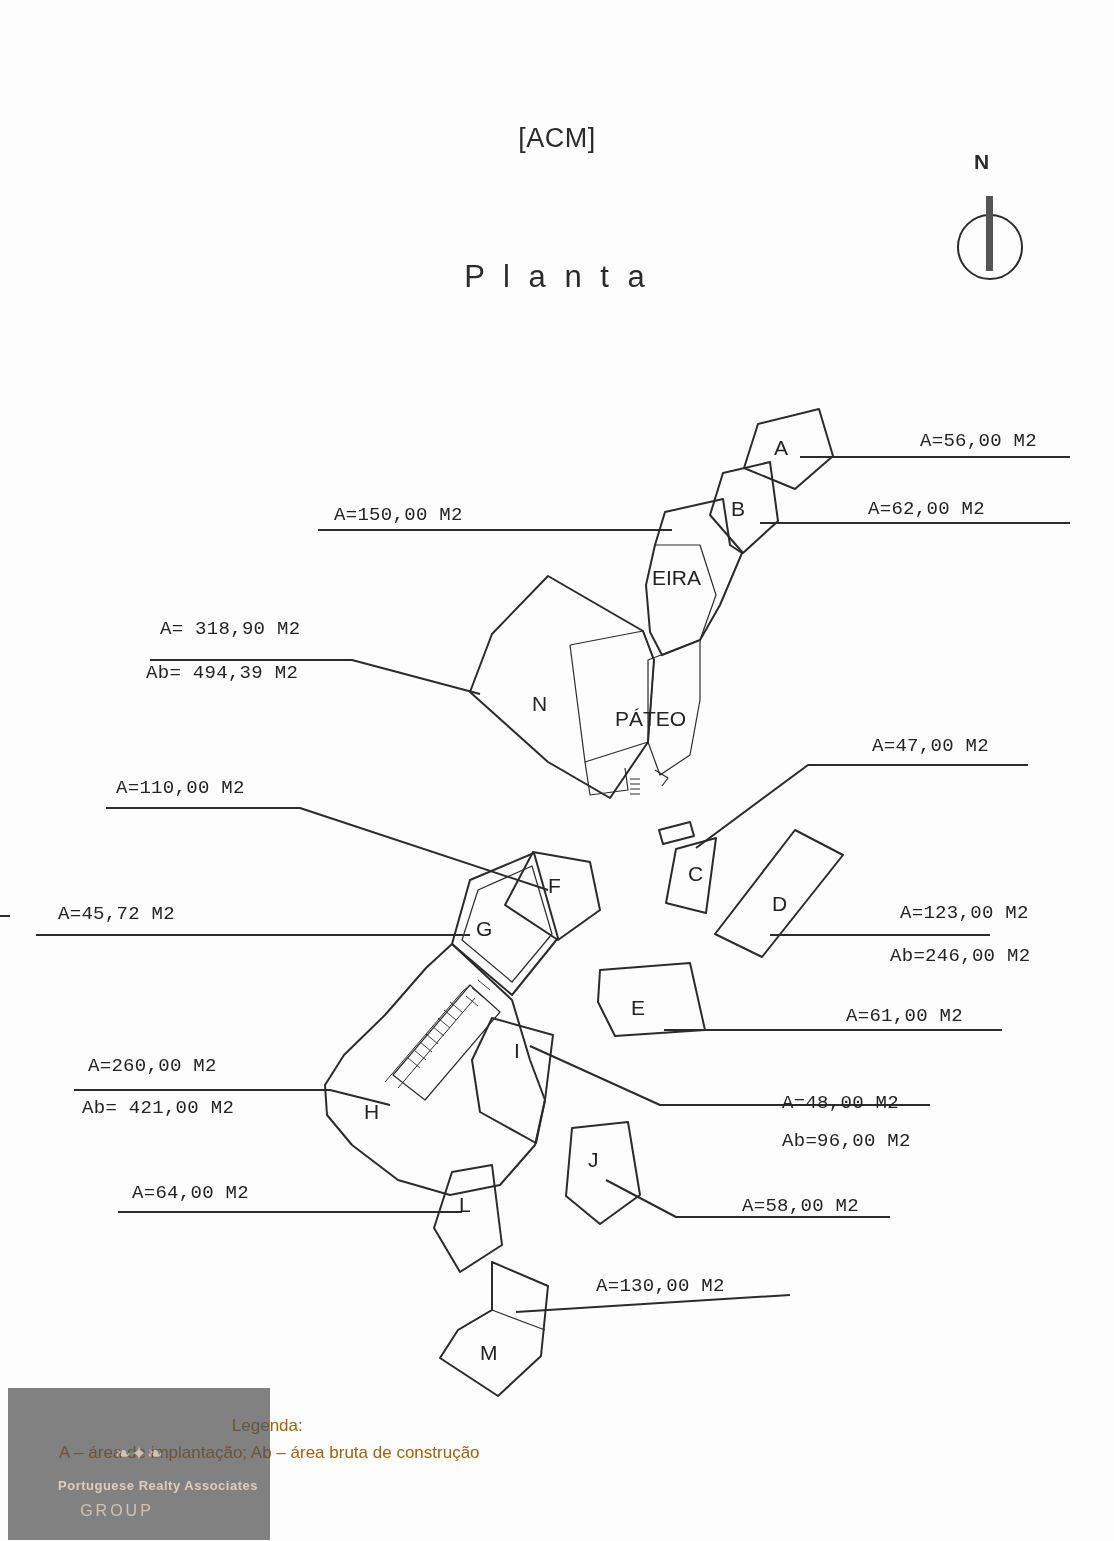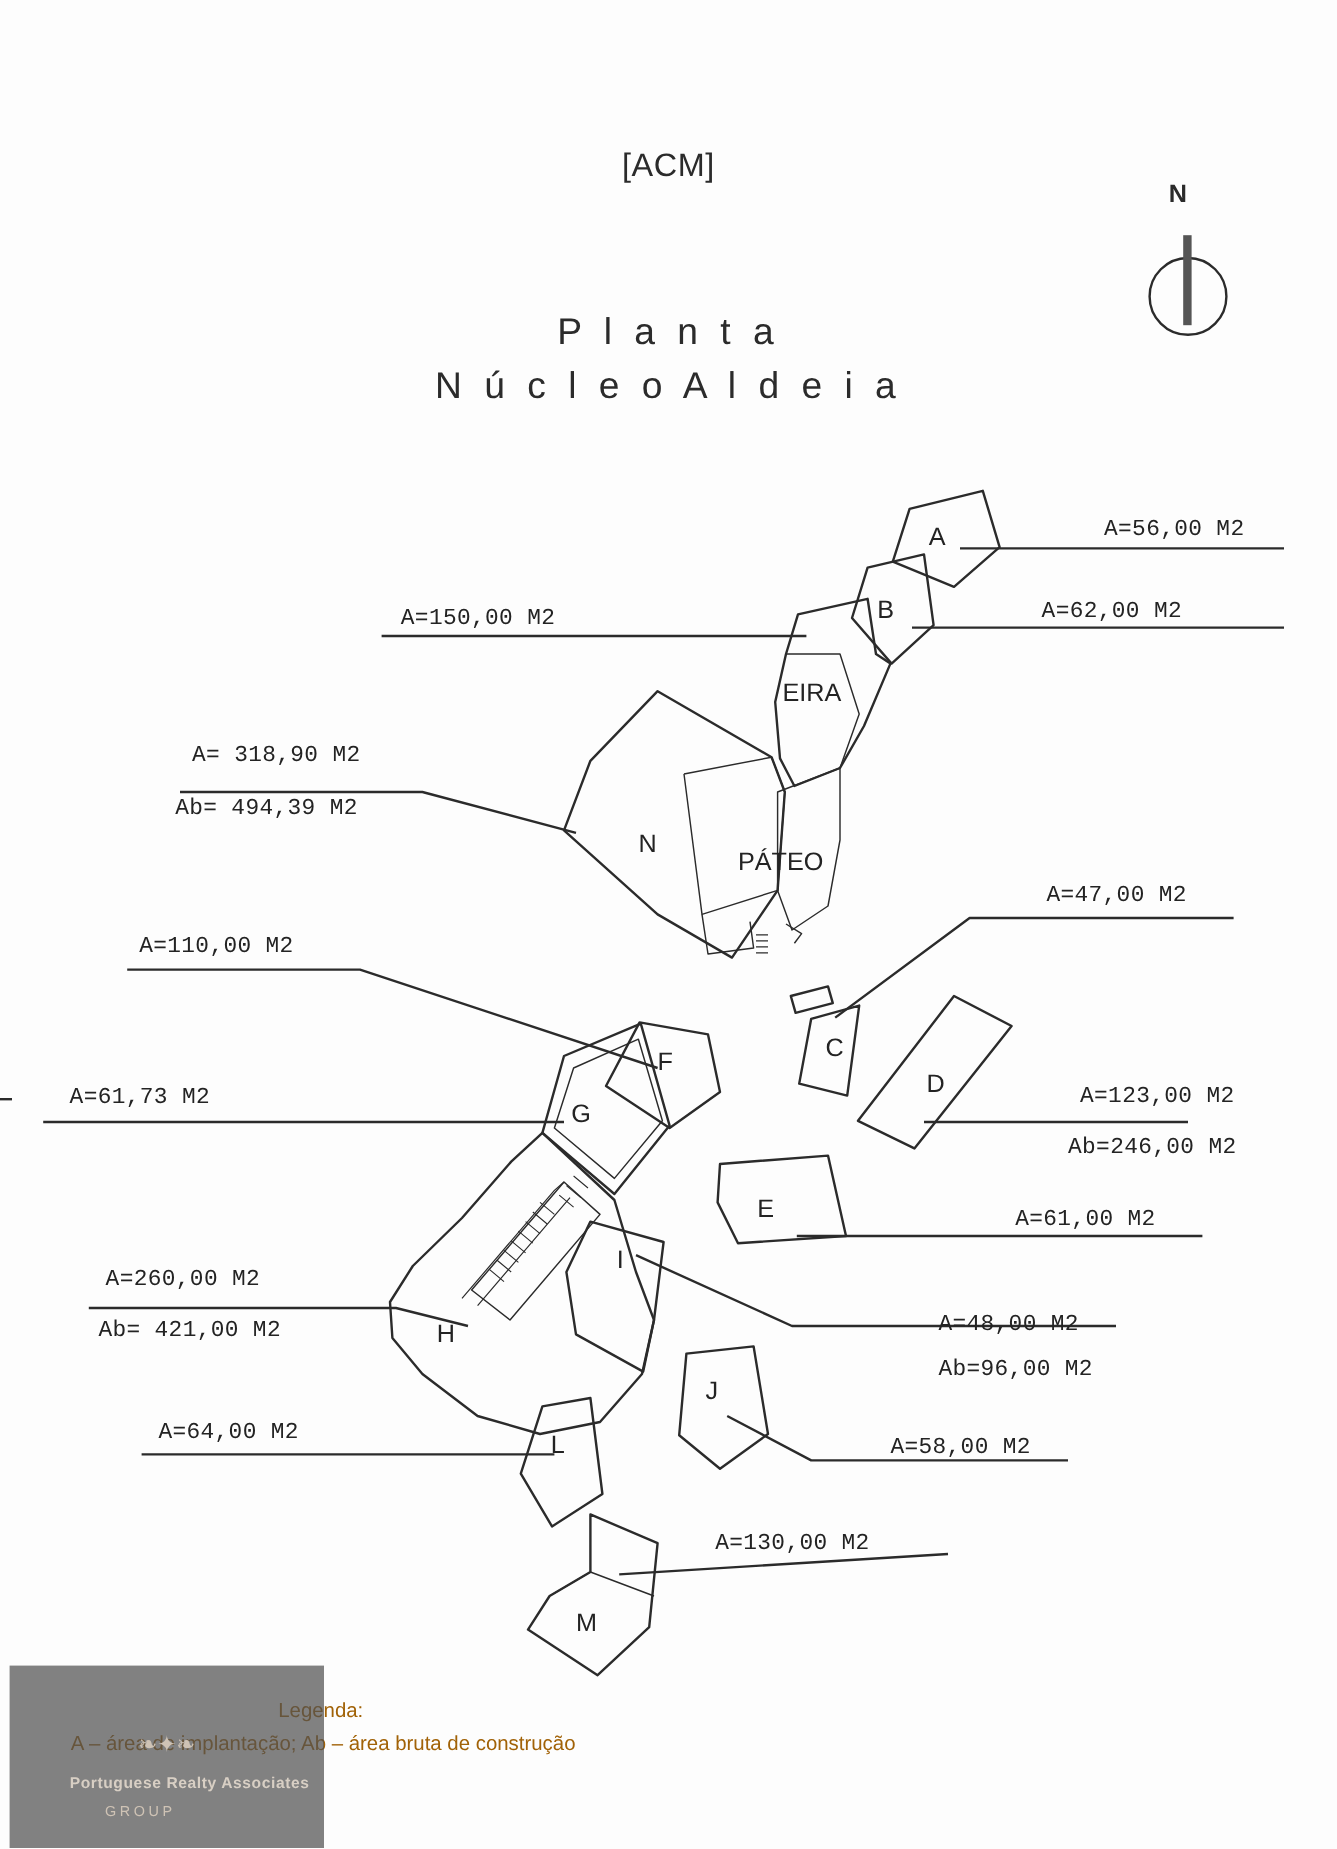--- a/index.html
+++ b/index.html
@@ -113,21 +113,21 @@
     width: 262px;
     text-align: center;
     color: #cfc3b5;
     font-size: 19px;
   }
   .wm-group {
     position: absolute;
     width: 218px;
     text-align: center;
     color: #cfc3b5;
-    font-size: 12px;
+    font-size: 16px;
     letter-spacing: 3px;
   }
   .edge-tick {
     position: absolute;
     left: 0;
     top: 915px;
     width: 10px;
     height: 2px;
     background: #2b2b2b;
   }
@@ -136,21 +136,20 @@
 <body>
 
 <div id="page">
 
   <div class="title-block">
     <div class="title-main">[ACM]</div>
   </div>
 
   <div class="title-sub">
     <div>P l a n t a</div>
-    <div>N ú c l e o   A l d e i a</div>
   </div>
 
   <div class="north">
     <div class="north-label">N</div>
     <svg width="80" height="135" viewBox="0 0 80 135">
       <circle cx="40" cy="97" r="32" fill="none" stroke="#2b2b2b" stroke-width="2"></circle>
       <rect x="36" y="46" width="7" height="75" fill="#555555"></rect>
     </svg>
   </div>
 
@@ -235,21 +234,21 @@
   <div class="blk" style="left:652px; top:566px;">EIRA</div>
   <div class="blk" style="left:615px; top:707px;">PÁTEO</div>
 
   <div class="lbl mono" style="left:920px; top:430px;">A=56,00 M2</div>
   <div class="lbl mono" style="left:868px; top:498px;">A=62,00 M2</div>
   <div class="lbl mono" style="left:334px; top:504px;">A=150,00 M2</div>
   <div class="lbl mono" style="left:160px; top:618px;">A=  318,90 M2</div>
   <div class="lbl mono" style="left:146px; top:662px;">Ab=  494,39 M2</div>
   <div class="lbl mono" style="left:872px; top:735px;">A=47,00 M2</div>
   <div class="lbl mono" style="left:116px; top:777px;">A=110,00 M2</div>
-  <div class="lbl mono" style="left:58px; top:903px;">A=61,73 M2</div>
+  <div class="lbl mono" style="left:58px; top:903px;">A=45,72 M2</div>
   <div class="lbl mono" style="left:900px; top:902px;">A=123,00  M2</div>
   <div class="lbl mono" style="left:890px; top:945px;">Ab=246,00 M2</div>
   <div class="lbl mono" style="left:846px; top:1005px;">A=61,00  M2</div>
   <div class="lbl mono" style="left:88px; top:1055px;">A=260,00 M2</div>
   <div class="lbl mono" style="left:82px; top:1097px;">Ab=  421,00 M2</div>
   <div class="lbl mono" style="left:782px; top:1092px;">A=48,00  M2</div>
   <div class="lbl mono" style="left:782px; top:1130px;">Ab=96,00 M2</div>
   <div class="lbl mono" style="left:132px; top:1182px;">A=64,00 M2</div>
   <div class="lbl mono" style="left:742px; top:1195px;">A=58,00  M2</div>
   <div class="lbl mono" style="left:596px; top:1275px;">A=130,00 M2</div>

